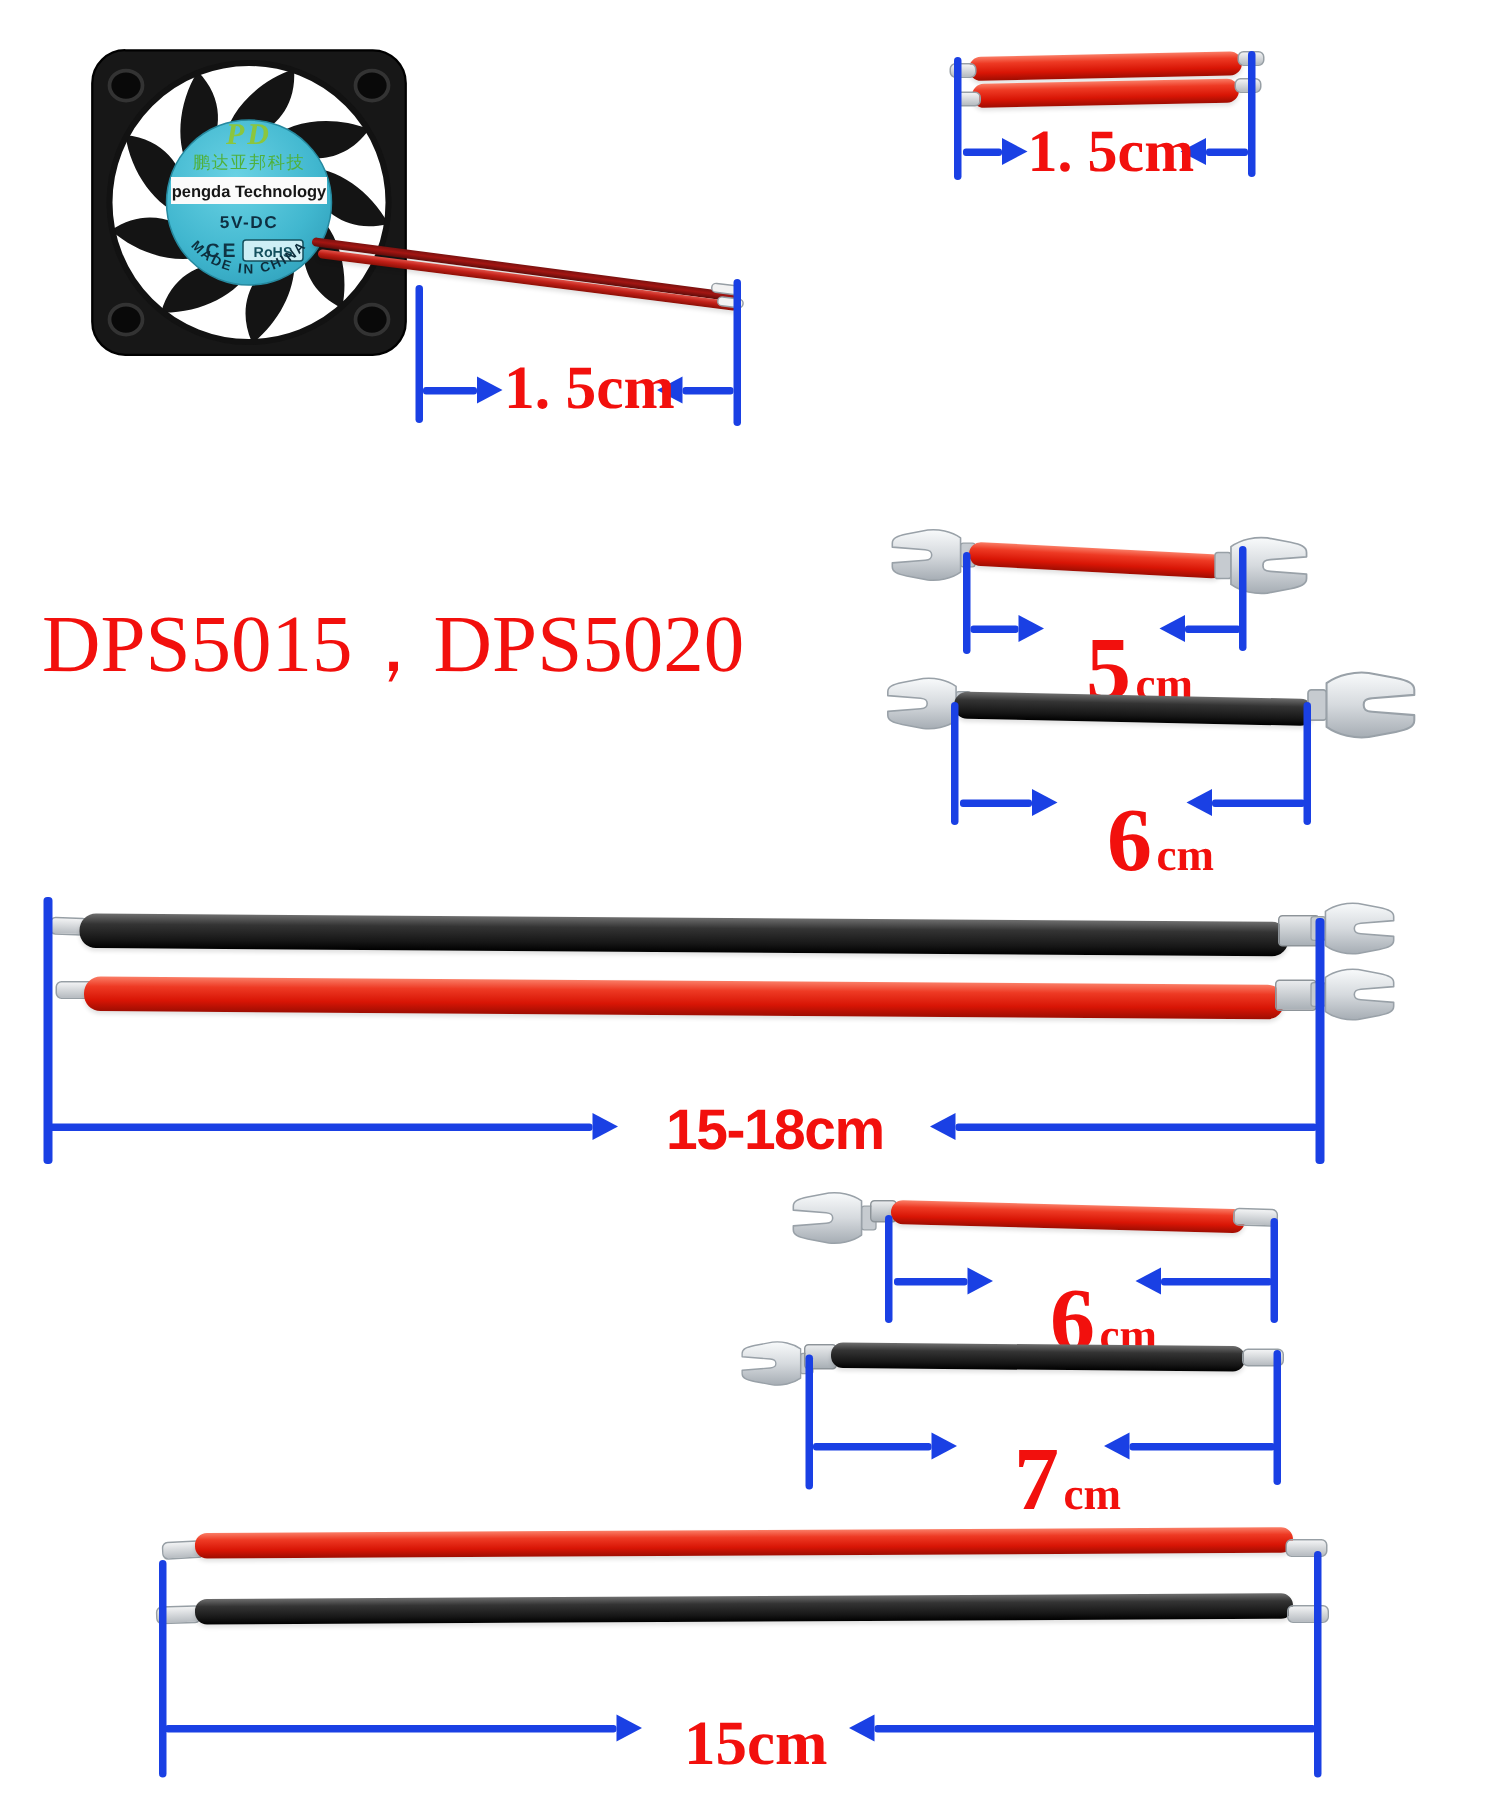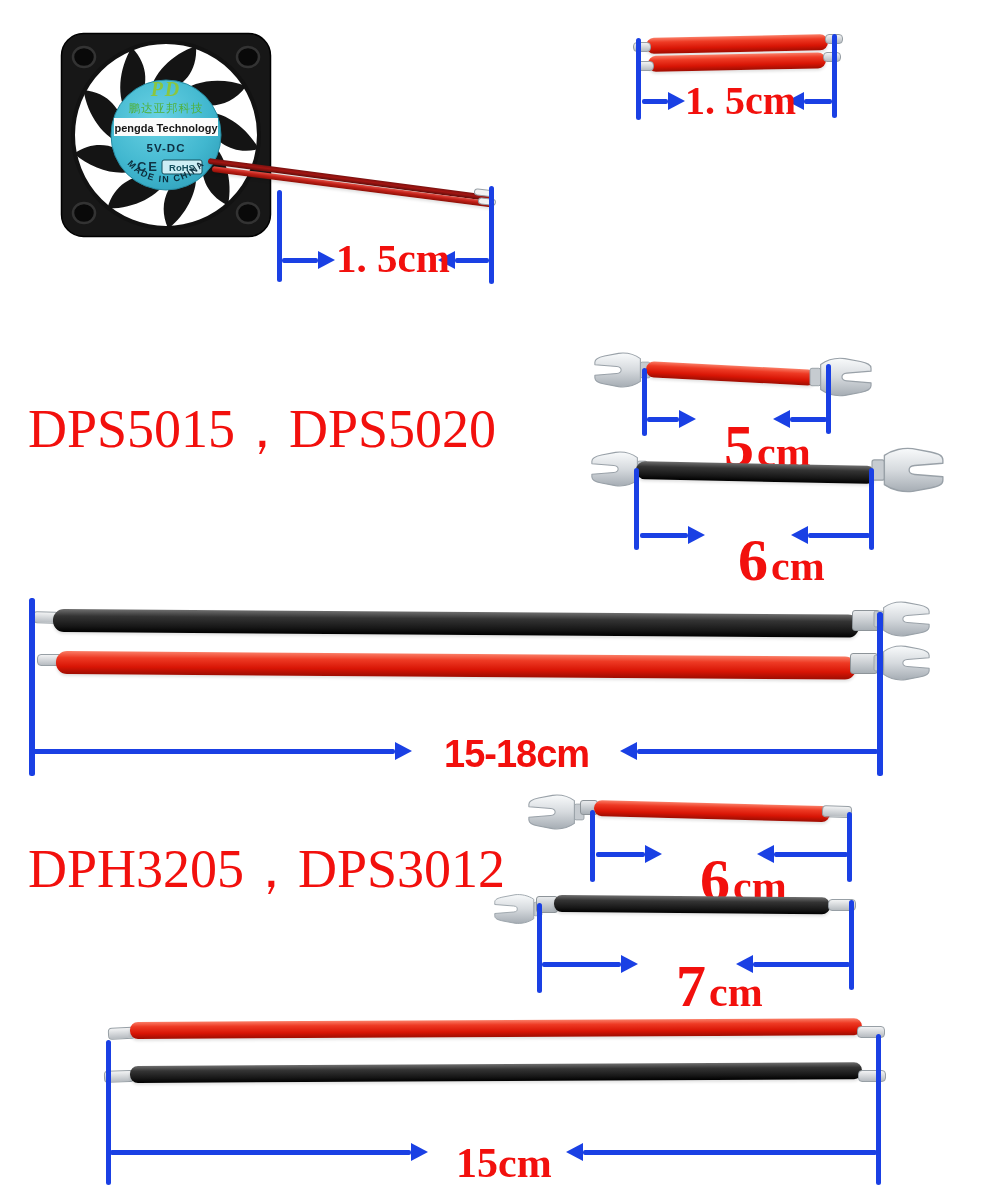--- a/index.html
+++ b/index.html
@@ -19,21 +19,21 @@
   
   .bar { position:absolute; width:5px; background:var(--blue); border-radius:2.5px; }
   .hl  { position:absolute; height:5px; background:var(--blue); border-radius:2px; }
   .hl.thin { height:4.5px; }
   .ah { position:absolute; width:0; height:0; border-top:9px solid transparent; border-bottom:9px solid transparent; }
   .ah.r { border-left:17px solid var(--blue); }
   .ah.l { border-right:17px solid var(--blue); }
   .red-label { position:absolute; color:var(--red); line-height:1;
                font-family:"Liberation Serif", serif; font-weight:bold; white-space:pre; }
   .red-label .big { font-size:60px; }
-  .red-label .unit { font-size:42px; margin-left:3px; }
+  .red-label .unit { font-size:30px; margin-left:3px; }
   .model-title { position:absolute; color:var(--red); font-family:"Liberation Serif", serif;
                  font-size:54px; line-height:1; letter-spacing:0px; white-space:pre;text-align:center; }
   .sans-dim { font-family:"Liberation Sans", sans-serif !important; font-size:38px; font-weight:bold; letter-spacing:-1px; }
 </style>
 </head>
 <body>
 
 <div id="stage">
 
   <svg width="0" height="0" style="position:absolute">
@@ -189,21 +189,20 @@
   <div>
     <div class="bar" style="left:29px; top:598px; height:178px; width:6px;"></div>
     <div class="bar" style="left:877px; top:612px; height:164px; width:6px;"></div>
     <div class="hl thin" style="left:33px; top:749px; width:362px;"></div>
     <div class="ah r" style="left:395px; top:742px;"></div>
     <div class="ah l" style="left:620px; top:742px;"></div>
     <div class="hl thin" style="left:637px; top:749px; width:241px;"></div>
     <div class="red-label sans-dim" style="left:444px; top:735px;">15-18cm</div>
   </div>
 
-  <div class="model-title" style="left:28px; top:842px;">DPH3205，DPS3012</div>
 
   <svg class="fork fork-l" style="left:528px; top:790px; width:56px; height:44px;" viewBox="0 0 64 44">
       <use href="#forkshape"></use>
     </svg>
   <div class="crimp" style="left:580px; top:800px; width:16px; height:13px;"></div>
   <div class="wire red" style="left:594px; top:800px; width:236px; height:16px; border-radius:8px; transform:rotate(1.5deg);"></div>
   <div class="tin" style="left:822px; top:805px; width:28px; height:10px; transform:rotate(2deg);"></div>
 
   <div>
     <div class="bar" style="left:590px; top:810px; height:72px;"></div>

